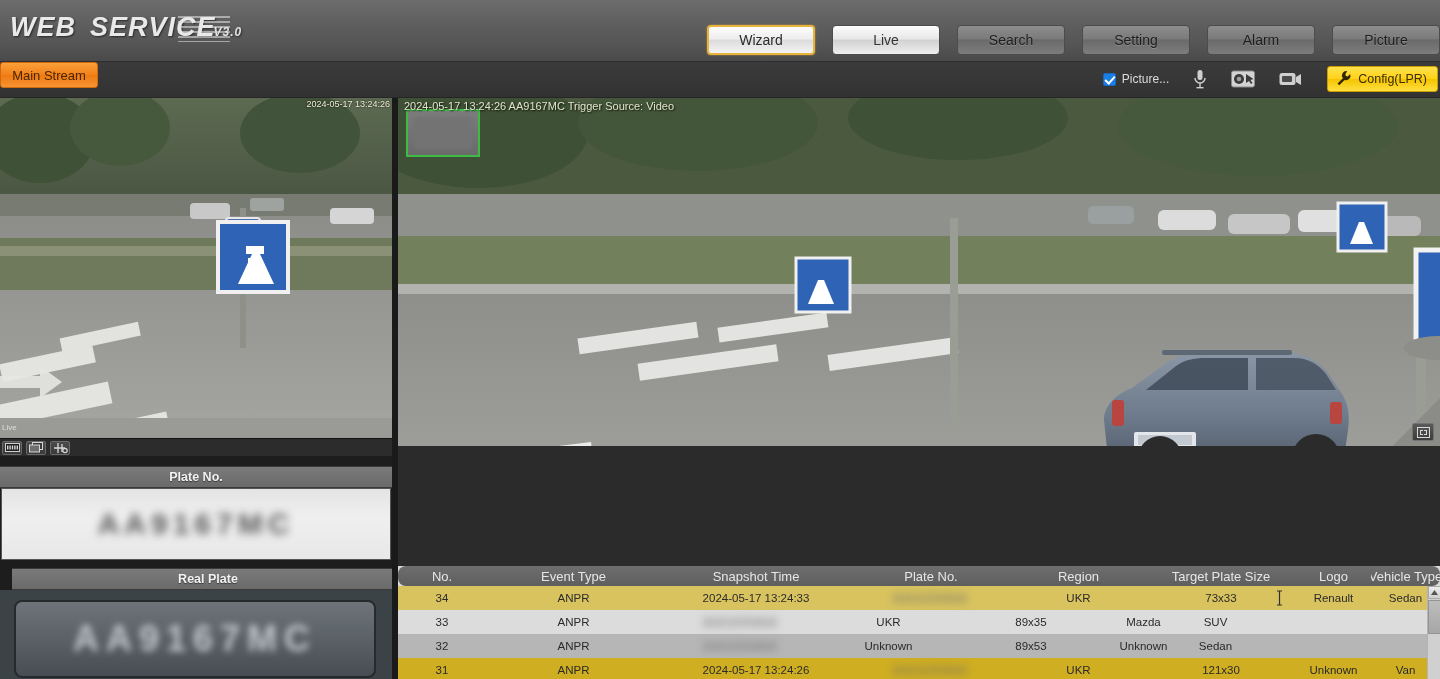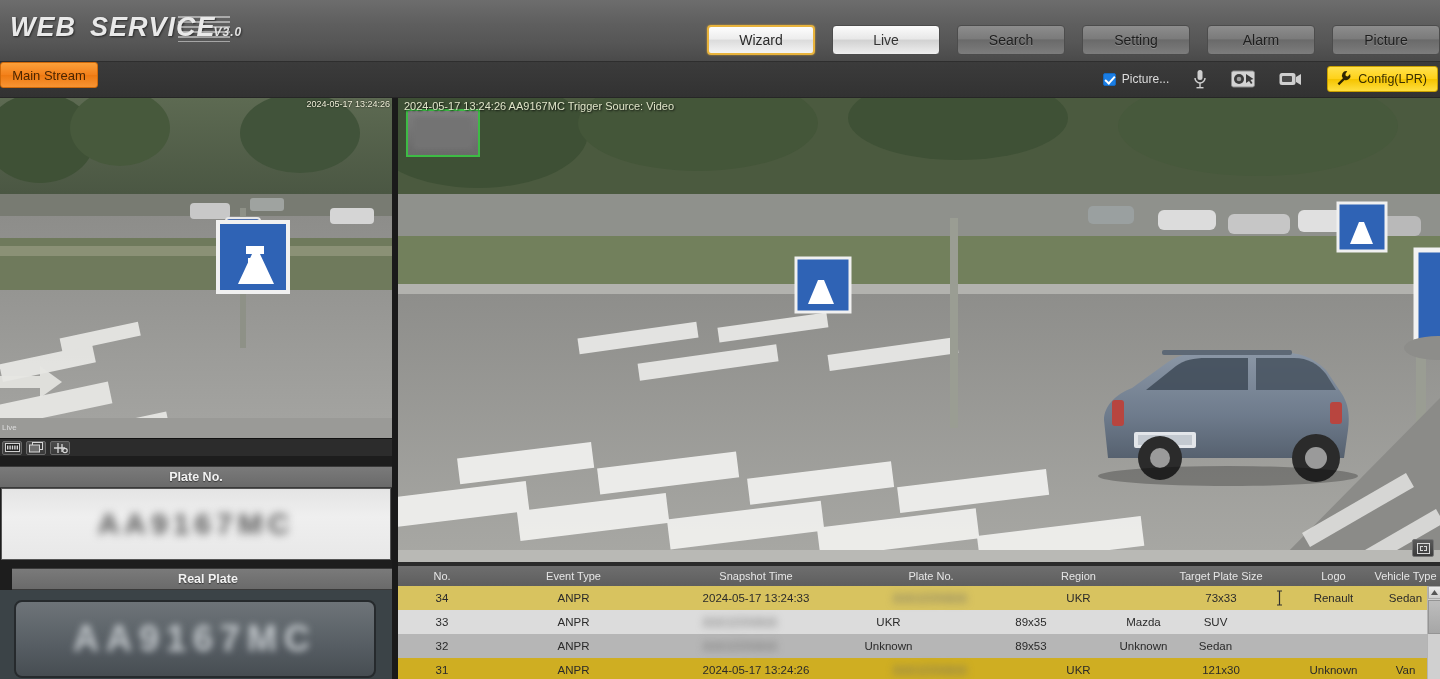--- a/index.html
+++ b/index.html
@@ -182,21 +182,21 @@
     display: flex; align-items: center; justify-content: center;
   }
   .real-plate-txt {
     font-size: 36px; font-weight: bold; letter-spacing: 7px;
     color: #c2c7cb; filter: blur(3.6px); white-space: nowrap;
   }
 
   
   .main-video {
     position: absolute; left: 398px; top: 98px;
-    width: 1042px; height: 464px;
+    width: 1042px; height: 348px;
     background: #6b7a68; overflow: hidden;
   }
   .mv-osd {
     position: absolute; left: 6px; top: 2px; z-index: 10;
     font-size: 11px; color: #dfe4c8;
     text-shadow: 1px 1px 2px rgba(0,0,0,.85);
     filter: blur(.35px); white-space: nowrap;
   }
   .plate-thumb {
     position: absolute; left: 8px; top: 11px; z-index: 9;
@@ -219,21 +219,21 @@
 
   
   .tbl {
     position: absolute; left: 398px; top: 566px;
     width: 1042px; height: 113px;
     background: #d9d9d9; overflow: hidden;
   }
   .tbl-head {
     display: flex; height: 20px; width: 1042px;
     background: linear-gradient(180deg, #6e6e6e 0%, #5e5e5e 100%);
-    color: #e6e6e6; font-size: 11px;
+    color: #e6e6e6; font-size: 13px; border-radius: 8px;
   }
   .tbl-head div, .tbl-row div {
     display: flex; align-items: center; justify-content: center;
     overflow: hidden; white-space: nowrap;
   }
   .tbl-row { display: flex; height: 24px; width: 1042px; font-size: 11.5px; color: #2a2a2a; cursor: pointer; }
   .c0 { width: 88px; } .c1 { width: 175px; } .c2 { width: 190px; }
   .c3 { width: 160px; } .c4 { width: 135px; } .c5 { width: 150px; }
   .c6 { width: 75px; }  .c7 { width: 69px; }
   .plate-cell { filter: blur(4.5px); color: #6a6a6a; font-weight: bold; letter-spacing: 2px; }

